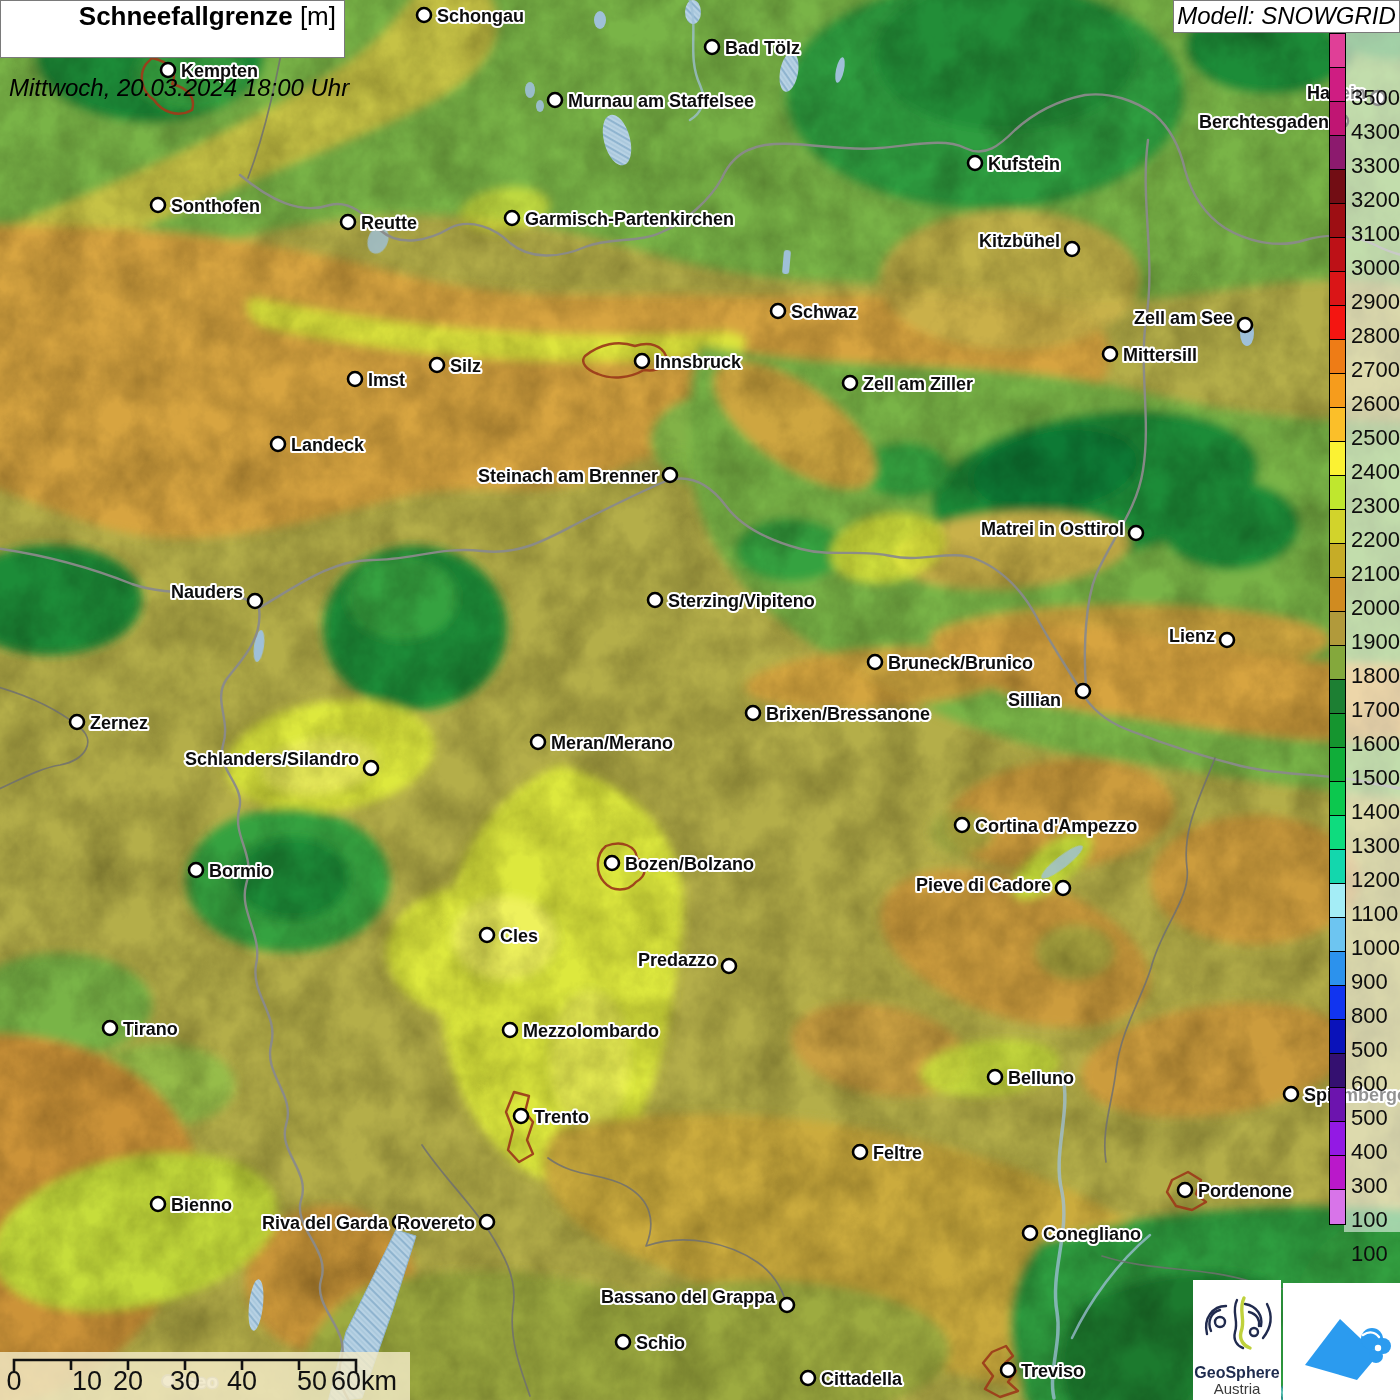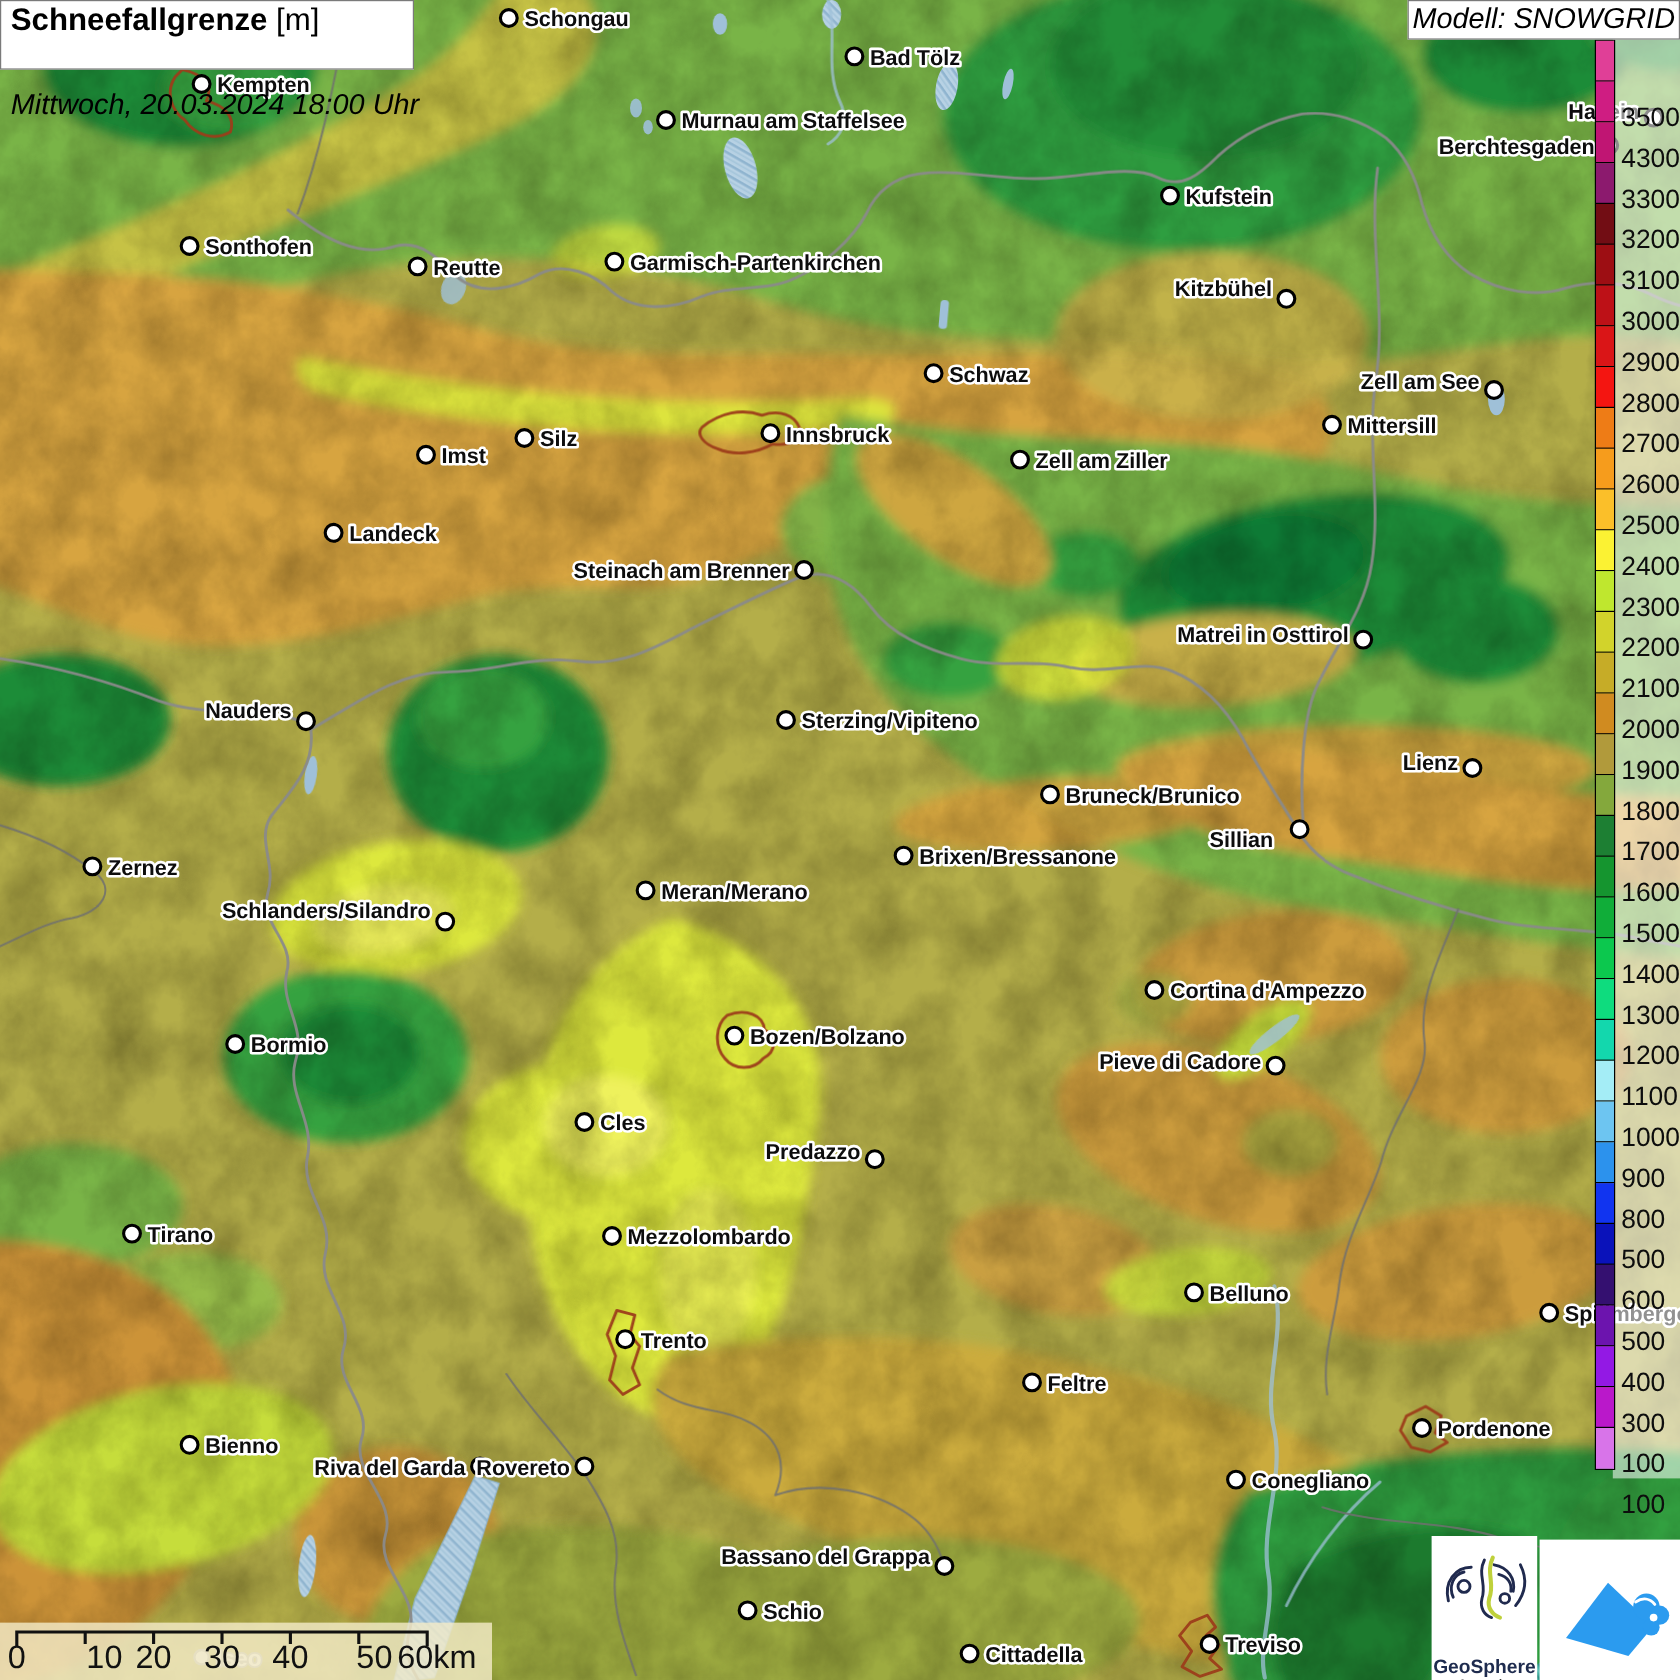--- a/index.html
+++ b/index.html
@@ -24,21 +24,21 @@
   .s-river{stroke:var(--m-water);fill:none;stroke-linecap:round;opacity:.75}
 
   .city-dot{fill:#ffffff;stroke:#000000;stroke-width:2.6;}
   .city-label{font-family:"Liberation Sans",sans-serif;font-size:18px;font-weight:bold;
               fill:#0d0d0d;stroke:#ffffff;stroke-width:4.2px;paint-order:stroke;stroke-linejoin:round;}
   .faded-label{font-family:"Liberation Sans",sans-serif;font-size:19px;font-weight:bold;
               fill:#ececec;stroke:#adadad;stroke-width:3px;paint-order:stroke;stroke-linejoin:round;}
 
   .title-box{position:absolute;left:0;top:0;width:345px;height:58px;background:#ffffff;
              border:1px solid #7a7a7a;box-sizing:border-box;padding:1px 8px 4px 8px;z-index:20;}
-  .tb-line1{font-size:26px;font-weight:bold;line-height:29px;color:#000;white-space:nowrap;}
+  .tb-line1{font-size:26px;font-weight:bold;line-height:29px;color:#000;white-space:nowrap;text-align:right;}
   .tb-unit{font-weight:normal;}
   .tb-line2{font-size:24px;font-style:italic;line-height:26px;color:#000;white-space:nowrap;margin-top:44px;}
 
   .model-box{position:absolute;left:1173px;top:0;width:227px;height:33px;background:#ffffff;
              border:1px solid #7a7a7a;box-sizing:border-box;z-index:20;
              font-size:24px;font-style:italic;text-align:center;line-height:30px;color:#000;white-space:nowrap;}
 
   .cb-strip{position:absolute;left:1344px;top:30px;width:56px;height:1202px;
             background:rgba(255,255,255,0.55);z-index:10;}
   #colorbar{position:absolute;left:1329px;top:33px;width:15px;height:1190px;
@@ -48,21 +48,21 @@
   #cb-labels{position:absolute;left:1351px;top:33px;width:49px;z-index:12;margin-top:48px;}
   .cb-label{height:34px;line-height:34px;font-size:22px;color:#0d0d0d;white-space:nowrap;}
 
   .scalebar{position:absolute;left:0;top:1352px;width:410px;height:48px;
             background:rgba(243,234,199,0.82);z-index:20;}
   .sb-labels span{position:absolute;top:14px;transform:translateX(-50%);
             font-size:27px;color:#111;white-space:nowrap;}
 
   .logo-geo{position:absolute;left:1193px;top:1280px;width:88px;height:120px;background:#ffffff;z-index:20;
             text-align:center;}
-  .geo-name{font-size:16px;font-weight:bold;color:#1e2b4e;line-height:17px;margin-top:16px;}
+  .geo-name{font-size:16px;font-weight:bold;color:#1e2b4e;line-height:17px;margin-top:0;}
   .geo-sub{font-size:15px;color:#3a3a3a;line-height:16px;}
   .logo-blue{position:absolute;left:1283px;top:1283px;width:117px;height:117px;background:#ffffff;z-index:20;}
 </style>
 </head>
 <body>
 
 <div id="stage">
 
   <svg id="map-svg" width="1400" height="1400" viewBox="0 0 1400 1400">
     <defs>

